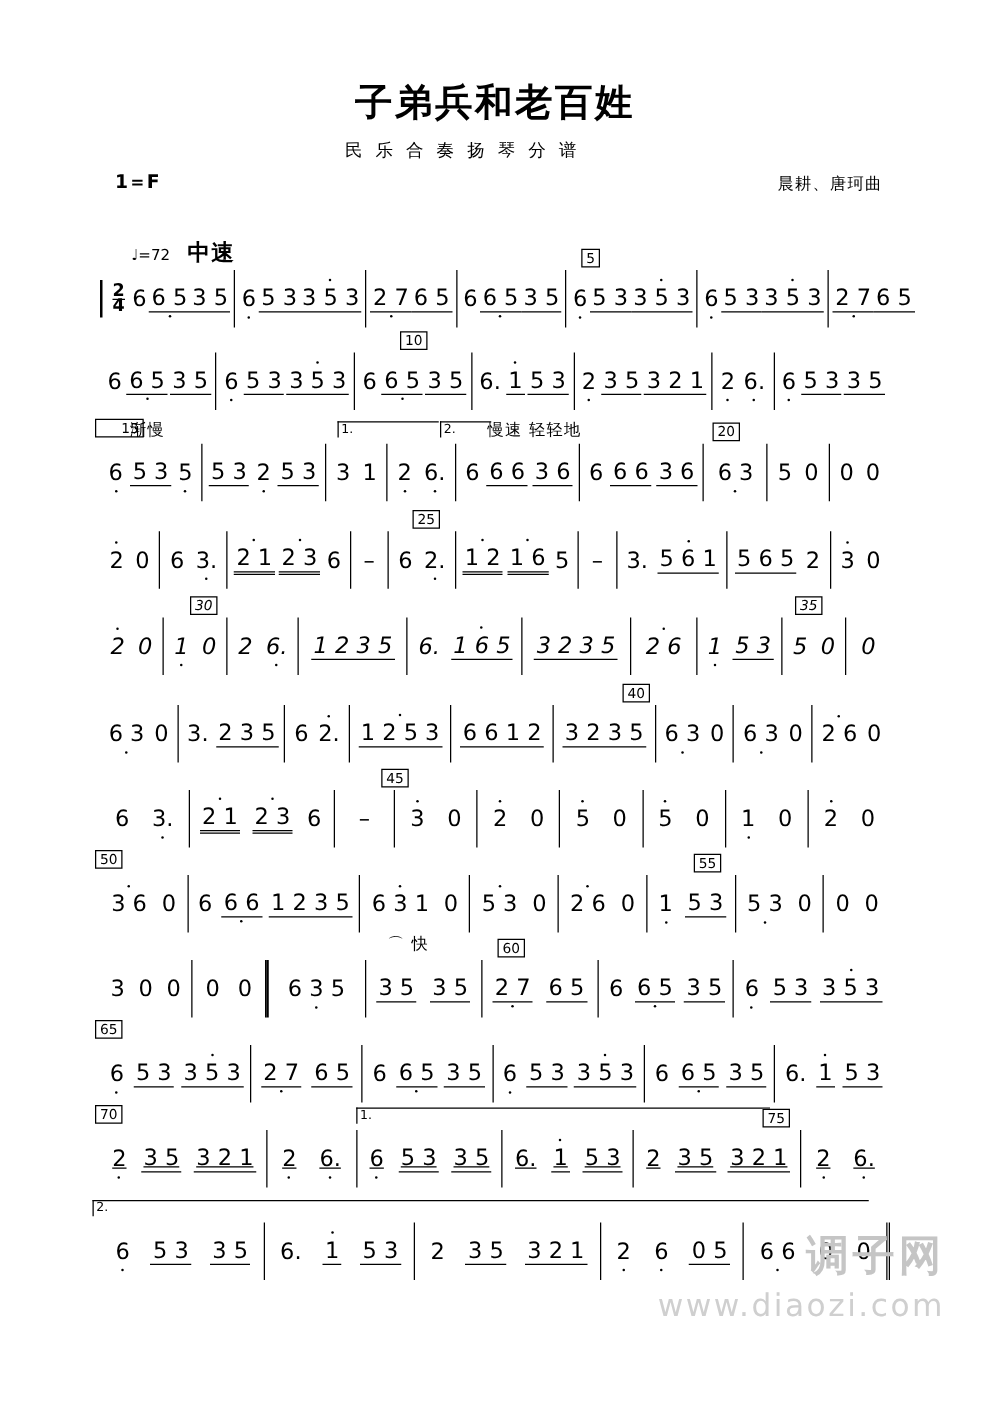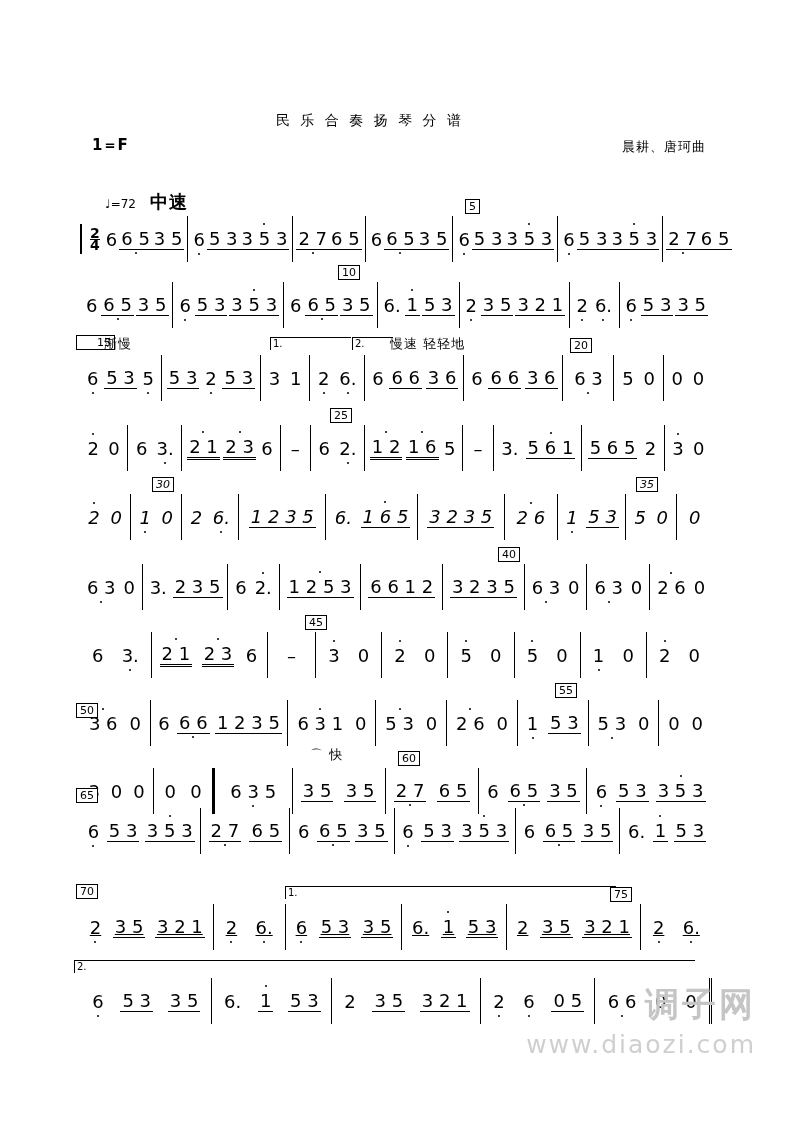--- a/index.html
+++ b/index.html
@@ -128,20 +128,21 @@
     font-family:"DejaVu Sans", sans-serif;
   }
   .wm1{font-size:34px;font-weight:bold;letter-spacing:3px;color:#c5c5c5;}
   .wm2{font-size:25px;letter-spacing:2px;color:#cfcfcf;margin-top:2px;}
 </style>
 </head>
 <body>
 
 <div class="page">
 
+  <div class="title">子弟兵和老百姓</div>
   <div class="subtitle">民 乐 合 奏 扬 琴 分 谱</div>
   <div class="key">1＝F</div>
   <div class="composer">晨耕、唐珂曲</div>
 
   <div class="tempo">
     <span>♩=72</span><b>中速</b>
   </div>
 
   <div class="system" style="top:216px;">
     <div class="barline-start"></div>
@@ -181,21 +182,21 @@
         <span class="note under dotup">3 5 3</span>
       </div>
       <div class="meas">
         <span class="note under dotdn">2 7</span>
         <span class="note under">6 5</span>
       </div>
     </div>
   </div>
 
   <div class="system" style="top:282px;">
-    <div class="measno" style="left:258px;">10</div>
+    <div class="measno" style="left:240px;">10</div>
     <div class="notes">
       <div class="meas">
         <span class="note">6</span>
         <span class="note under dotdn">6 5</span>
         <span class="note under">3 5</span>
       </div>
       <div class="meas">
         <span class="note dotdn">6</span>
         <span class="note under">5 3</span>
         <span class="note under dotup">3 5 3</span>
@@ -445,21 +446,21 @@
         <span class="note">0</span>
       </div>
       <div class="meas">
         <span class="note dotup">2</span>
         <span class="note">0</span>
       </div>
     </div>
   </div>
 
   <div class="system" style="top:700px;">
-    <div class="measno" style="left:-4px;top:-20px;margin-top:23px;">50</div>
+    <div class="measno" style="left:-4px;top:-20px;">50</div>
     <div class="measno" style="left:475px;">55</div>
     <div class="notes">
       <div class="meas">
         <span class="note dotup">3 6</span>
         <span class="note">0</span>
       </div>
       <div class="meas">
         <span class="note">6</span>
         <span class="note under dotdn">6 6</span>
         <span class="note under">1 2 3 5</span>
@@ -524,21 +525,21 @@
         <span class="note under">3 5</span>
       </div>
       <div class="meas">
         <span class="note dotdn">6</span>
         <span class="note under">5 3</span>
         <span class="note under dotup">3 5 3</span>
       </div>
     </div>
   </div>
 
-  <div class="system" style="top:808px;">
+  <div class="system" style="top:836px;">
     <div class="measno" style="left:-4px;top:-20px;">65</div>
     <div class="notes">
       <div class="meas">
         <span class="note dotdn">6</span>
         <span class="note under">5 3</span>
         <span class="note under dotup">3 5 3</span>
       </div>
       <div class="meas">
         <span class="note under dotdn">2 7</span>
         <span class="note under">6 5</span>

